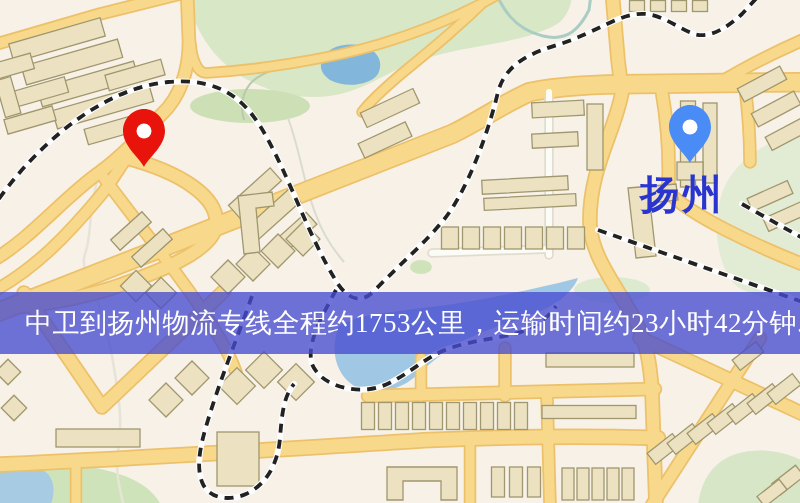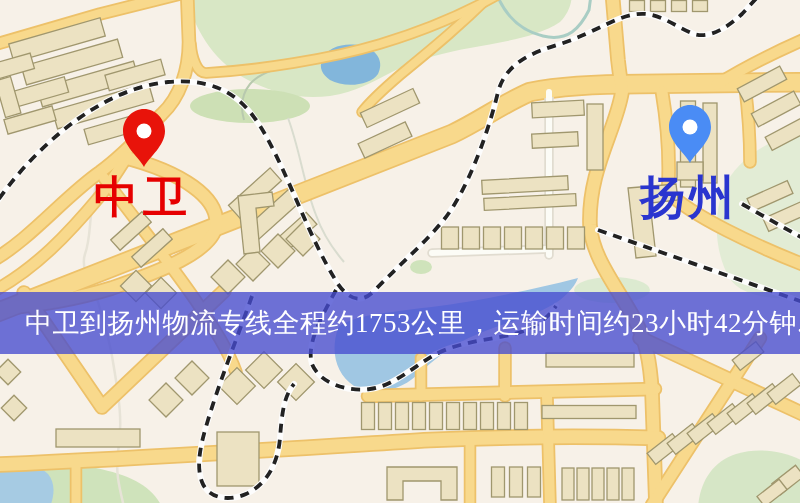--- a/index.html
+++ b/index.html
@@ -201,19 +201,18 @@
         <circle cx="0" cy="-36" r="7.5" fill="#ffffff"></circle>
       </svg>
     </div>
   <div class="pin" id="pin-1" style="left: 668px; top: 103px;">
       <svg viewBox="-22 -60 44 62">
         <path d="M0,0 C-5,-10 -21,-21 -21,-36 C-21,-48 -11.5,-58 0,-58 C11.5,-58 21,-48 21,-36 C21,-21 5,-10 0,0 Z" fill="#4a8cf5"></path>
         <circle cx="0" cy="-36" r="7.5" fill="#ffffff"></circle>
       </svg>
     </div>
 
-  <div class="city-label" id="label-0" style="left: 94px; top: 176px; color: rgb(230, 0, 0); font-size: 44px; letter-spacing: 5px;">中卫</div>
-  <div class="city-label" id="label-1" style="left: 640px; top: 175px; color: rgb(42, 53, 207); font-size: 46px; letter-spacing: 2px;">扬州</div>
+  <div class="city-label" id="label-1" style="left: 640px; top: 175px; color: rgb(42, 53, 207); font-size: 40px; letter-spacing: 2px;">扬州</div>
 
   <div class="banner" id="route-banner" style="background: rgba(70, 75, 208, 0.78); color: rgb(255, 255, 255);">
     <span>中卫到扬州物流专线全程约1753公里，运输时间约23小时42分钟.</span>
   </div>
 </div>
 
 </body></html>

